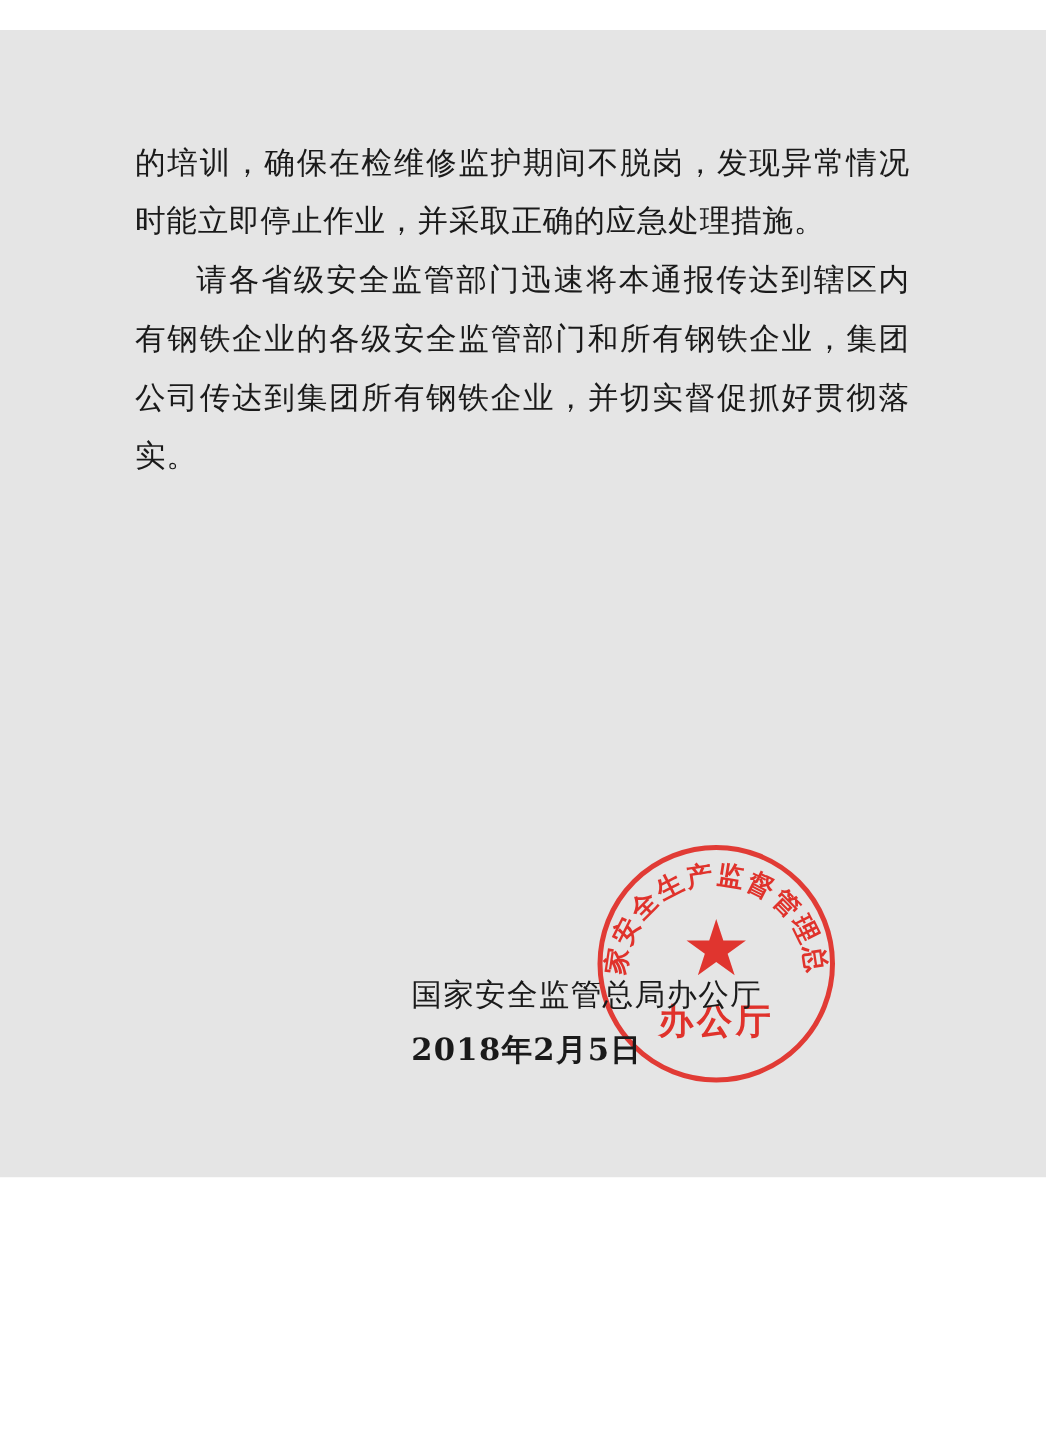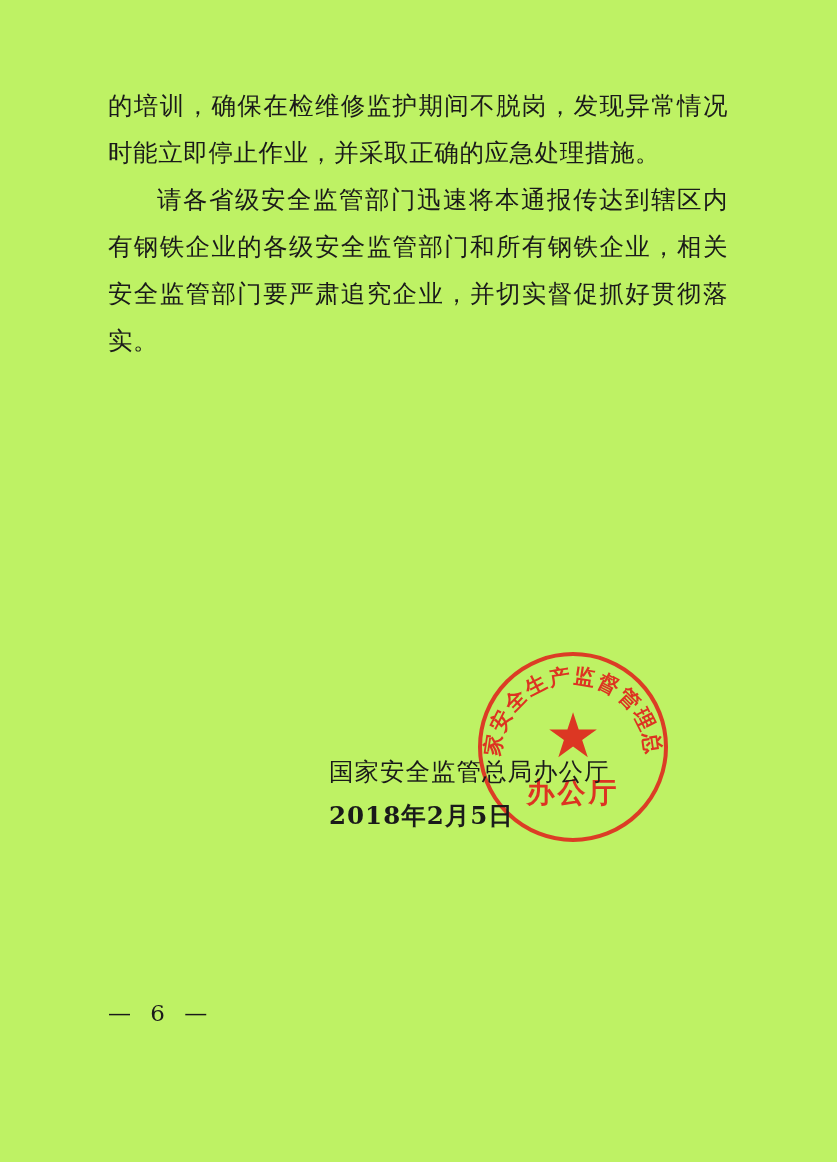--- a/index.html
+++ b/index.html
@@ -6,23 +6,24 @@
     margin: 0;
     padding: 0;
     background: #ffffff;
   }
   body {
     font-family: "Liberation Serif", "DejaVu Serif", serif;
   }
   .page {
     position: relative;
     width: 837px;
-    height: 1162px;
-    background: #bef264;
+    height: 918px;
+    background: #e5e5e5;
     overflow: hidden;
+    margin-top: 24px;
   }
   .doc-body {
     position: absolute;
     left: 108px;
     top: 82px;
     width: 620px;
   }
   .para {
     font-size: 24.5px;
     line-height: 47px;
@@ -125,21 +126,21 @@
     font-family: "DejaVu Serif", "Liberation Serif", serif;
   }
 </style>
 </head>
 <body>
 
 <div class="page">
 
   <div class="doc-body">
     <p class="para">的培训，确保在检维修监护期间不脱岗，发现异常情况时能立即停止作业，并采取正确的应急处理措施。</p>
-    <p class="para indent">请各省级安全监管部门迅速将本通报传达到辖区内有钢铁企业的各级安全监管部门和所有钢铁企业，相关安全监管部门要严肃追究企业，并切实督促抓好贯彻落实。</p>
+    <p class="para indent">请各省级安全监管部门迅速将本通报传达到辖区内有钢铁企业的各级安全监管部门和所有钢铁企业，集团公司传达到集团所有钢铁企业，并切实督促抓好贯彻落实。</p>
   </div>
 
   <div class="seal">
     <div class="seal-ring"></div>
     <svg class="seal-arc-text" viewBox="0 0 190 190">
       <defs>
         <path id="sealArc" d="M 22,104 A 73,73 0 0 1 168,104"></path>
       </defs>
       <text>
         <textPath href="#sealArc" startOffset="50%" text-anchor="middle">国家安全生产监督管理总局</textPath>

